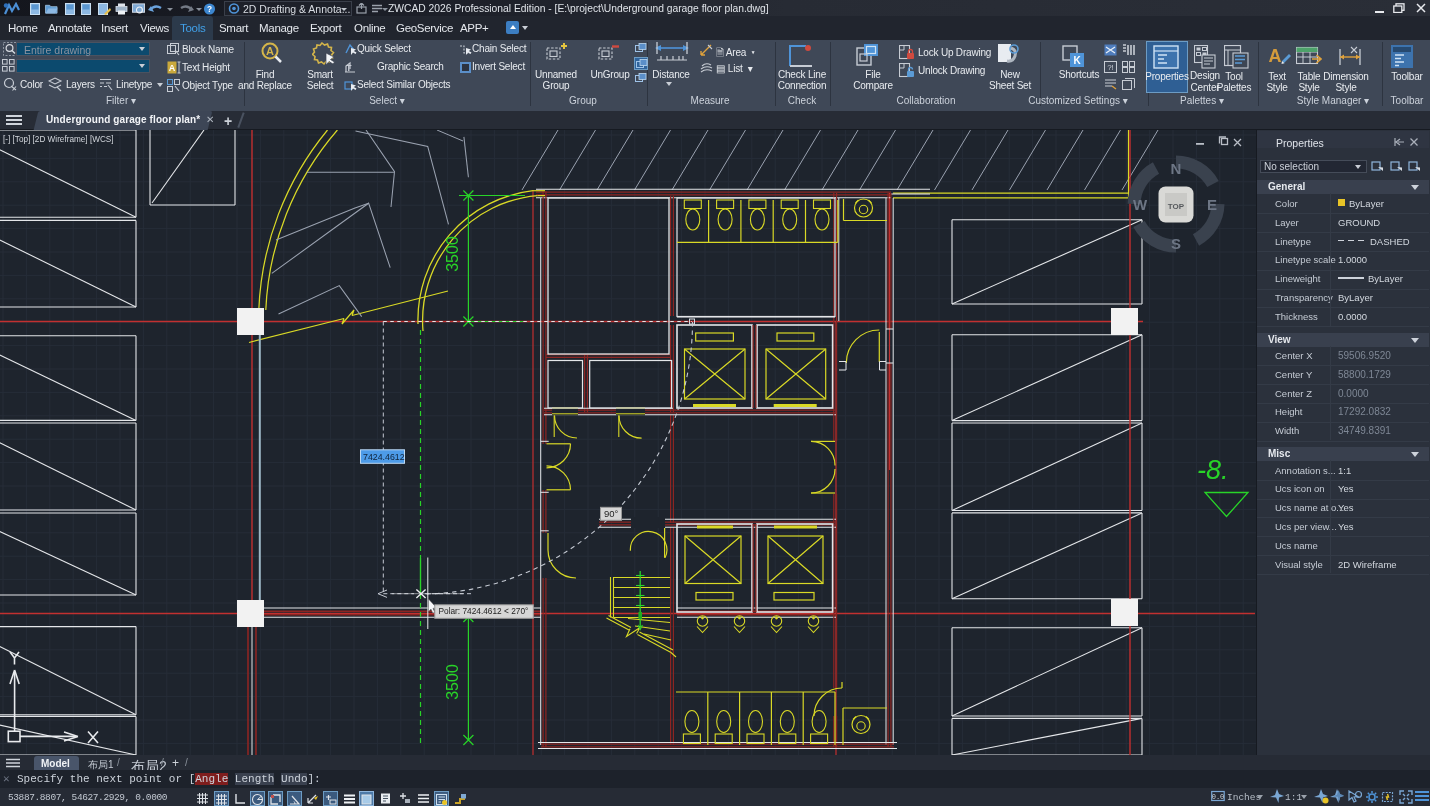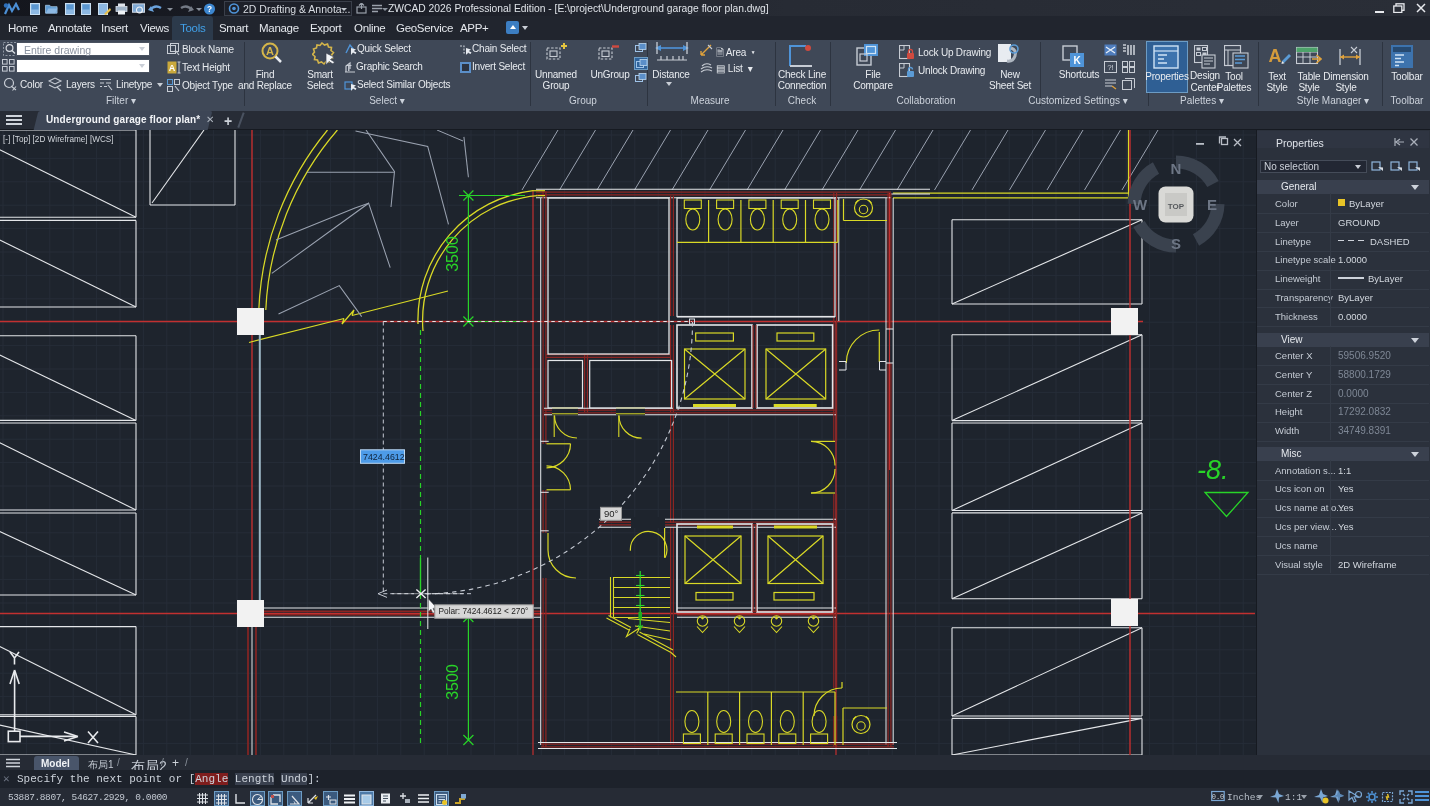--- a/index.html
+++ b/index.html
@@ -9,27 +9,27 @@
 #wsdd{position:absolute;left:224px;top:1px;width:128px;height:14.5px;border:1px solid #3a3f4a;background:#1d2029}
 #menubar{position:absolute;left:0;top:16px;width:1430px;height:24px;background:#21252e}
 .mi{position:absolute;top:21.5px;font-size:11.5px;letter-spacing:-0.3px;color:#e4e7ec;white-space:nowrap}
 #mi-tools{color:#41a0e8}
 #toolshl{position:absolute;left:172px;top:16px;width:41px;height:24px;background:#2c3a4b;border-radius:3px 3px 0 0}
 #ribbon{position:absolute;left:0;top:40px;width:1430px;height:71px;background:#3f4857}
 .rsep{position:absolute;top:42px;width:1px;height:64px;background:#2d3440}
 .rlabel{position:absolute;top:95px;font-size:10px;color:#ccd2db;white-space:nowrap;text-align:center}
 .rtxt{position:absolute;font-size:10px;color:#e8ebef;white-space:nowrap;letter-spacing:-0.2px}
 .rtxtc{position:absolute;font-size:10px;color:#e8ebef;white-space:nowrap;text-align:center;letter-spacing:-0.2px}
-.dd{position:absolute;background:#ffffff;border:1px solid #4a5260}
+.dd{position:absolute;background:#0c4a6e;border:1px solid #4a5260}
 .caret{position:absolute;width:0;height:0;border-left:3.5px solid transparent;border-right:3.5px solid transparent;border-top:4px solid #c9ced6}
 #tabbar{position:absolute;left:0;top:111px;width:1430px;height:19px;background:#272c36;border-bottom:1px solid #161a21}
 #doctab{position:absolute;left:36px;top:111px;width:174px;height:19px;background:#3d4656;transform:skewX(-14deg);border-radius:2px 2px 0 0}
 #doctabtxt{position:absolute;left:46px;top:114px;font-size:10px;font-weight:bold;letter-spacing:0.1px;color:#f2f4f7;white-space:nowrap}
 #props{position:absolute;left:1256px;top:130px;width:174px;height:625px;background:#2b313c;border-left:1px solid #161a21}
-.phead{position:absolute;left:1257px;width:172px;height:14px;background:#39404e;color:#e6e9ee;font-weight:normal;font-size:10px;padding-left:24px;line-height:14px}
+.phead{position:absolute;left:1257px;width:172px;height:14px;background:#39404e;color:#e6e9ee;font-weight:bold;font-size:10px;padding-left:11px;line-height:14px}
 .prow{position:absolute;left:1275px;font-size:9.5px;color:#c6ccd5;white-space:nowrap}
 .pval{position:absolute;left:1338px;font-size:9.5px;color:#d3d8df;white-space:nowrap}
 .pvalg{position:absolute;left:1338px;font-size:10px;color:#7e8795;white-space:nowrap}
 .pgrid{position:absolute;left:1257px;width:172px;height:1px;background:#343b47}
 #modelbar{position:absolute;left:0;top:755px;width:1430px;height:15px;background:#262b35}
 #cmdline{position:absolute;left:0;top:770px;width:1430px;height:18px;background:#1d222b}
 #statusbar{position:absolute;left:0;top:788px;width:1430px;height:18px;background:#262b35}
 .sico{position:absolute;top:790.5px;width:15px;height:15px}
 </style></head><body>
 <div id="root">
@@ -209,21 +209,21 @@
     <div class="rtxtc" style="left:290px;top:79.5px;width:60px">Select</div>
     <svg class="abs" style="left:344px;top:43px" width="13" height="13" viewBox="0 0 13 13">
       <path d="M2 10 L6 2 L10 7" fill="none" stroke="#4f94d8" stroke-width="1.4"></path>
       <path d="M7 5 L7 12 L9 9.5 L11.5 11 L12.5 9.5 L9.8 8 L12 6.5 Z" fill="#e8ecf1"></path>
     </svg>
     <span class="rtxt" style="left:357px;top:43px">Quick Select</span>
     <svg class="abs" style="left:344px;top:61px" width="13" height="13" viewBox="0 0 13 13">
       <path d="M1 11 L11 11 M2 11 L2 5 L6 2 L6 8" fill="none" stroke="#c7ccd4" stroke-width="1.2"></path>
       <text x="2" y="10" font-size="9" fill="#c7ccd4" font-family="Liberation Sans" font-weight="bold">T</text>
     </svg>
-    <span class="rtxt" style="left:356px;top:61px">Graphic Search</span>
+    <span class="rtxt" style="left:377px;top:61px">Graphic Search</span>
     <svg class="abs" style="left:344px;top:79px" width="13" height="13" viewBox="0 0 13 13">
       <rect x="1" y="3" width="7" height="7" fill="none" stroke="#4f94d8" stroke-width="1.2"></rect>
       <path d="M7 5 L7 12 L9 9.5 L11.5 11 L12.5 9.5 L9.8 8 L12 6.5 Z" fill="#e8ecf1"></path>
     </svg>
     <span class="rtxt" style="left:357px;top:79px">Select Similar Objects</span>
     <svg class="abs" style="left:459px;top:43px" width="13" height="13" viewBox="0 0 13 13">
       <path d="M1 3 L5 3 L5 10 L11 10" fill="none" stroke="#c7ccd4" stroke-dasharray="2 1.3" stroke-width="1.1"></path>
       <path d="M7 5 L7 12 L9 9.5 L11.5 11 L12.5 9.5 L9.8 8 L12 6.5 Z" fill="#e8ecf1"></path>
     </svg>
     <span class="rtxt" style="left:472px;top:43px">Chain Select</span>

